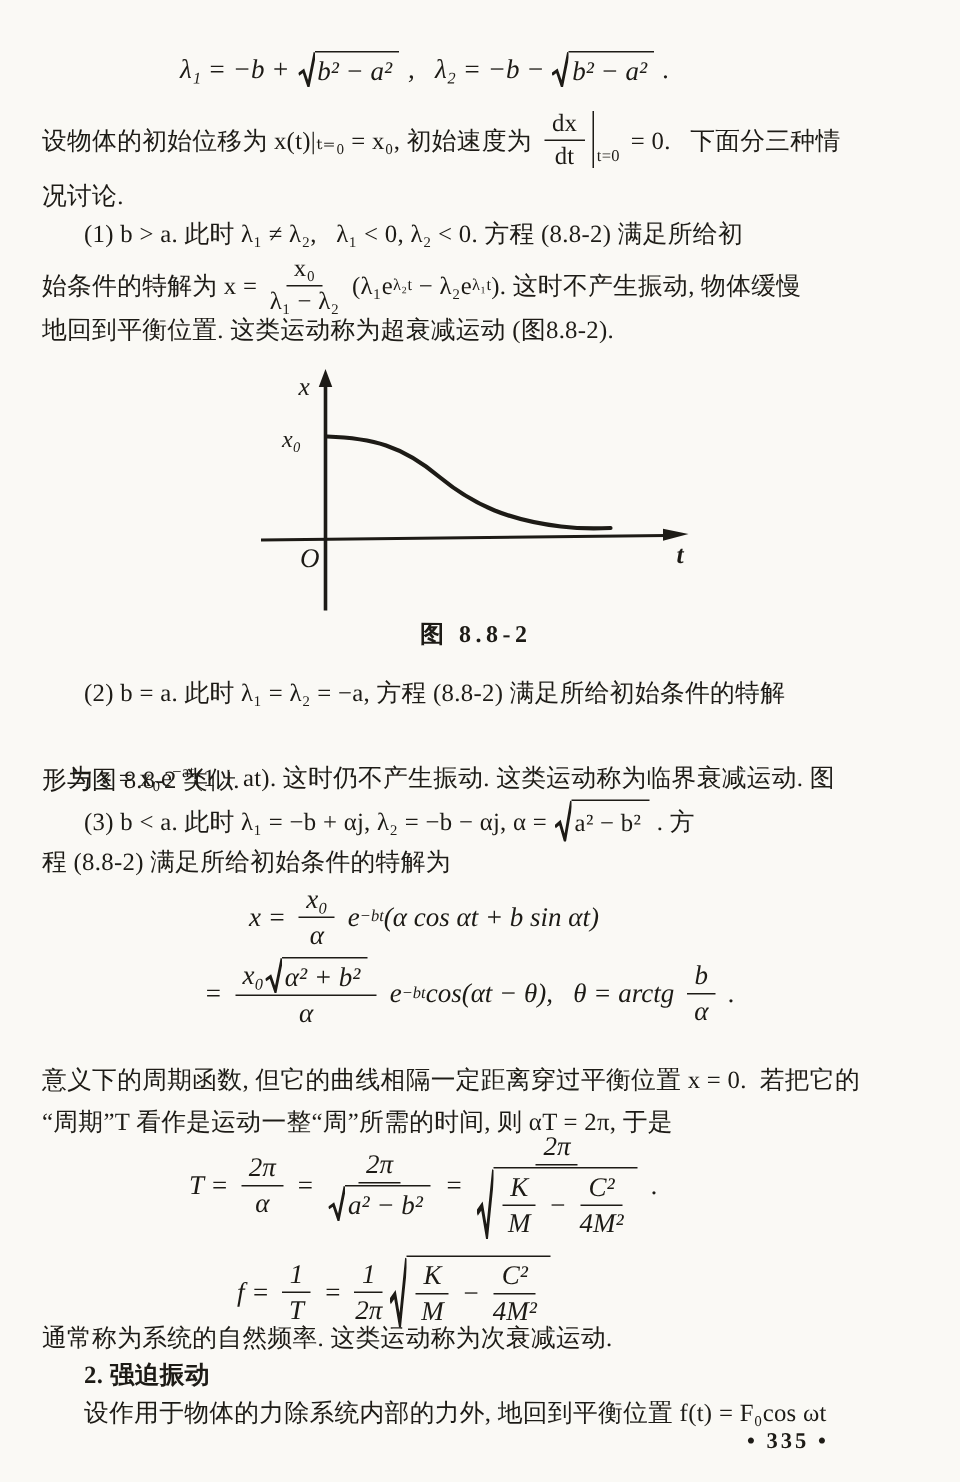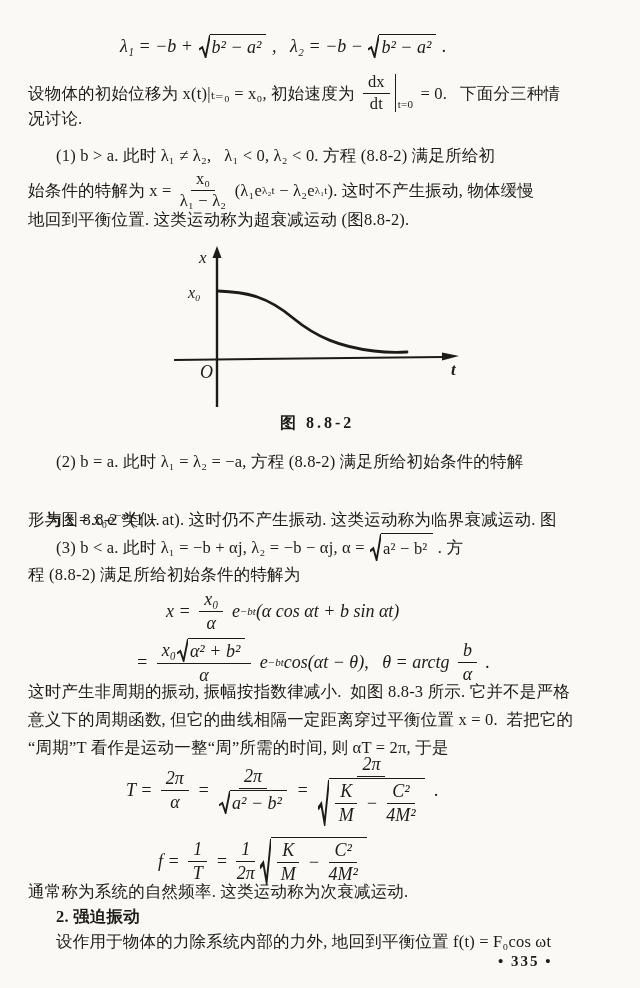--- a/index.html
+++ b/index.html
@@ -50,21 +50,21 @@
           </svg></span><span class="rad">b² − a²</span></span>
     <span> .</span>
   </div>
 
   <div class="abs mrow line" style="left:28px; top:70px; height:46px;">
     <span>设物体的初始位移为 x(t)|ₜ₌₀ = x₀, 初始速度为 </span>
     <span class="frac"><span class="num">dx</span><span class="den">dt</span></span>
     <span class="eval"><span class="eval-sub">t=0</span></span>
     <span> = 0.   下面分三种情</span>
   </div>
-  <div class="abs line" style="left:28px; top:106px;">况讨论.</div>
+  <div class="abs line" style="left:28px; top:118px;">况讨论.</div>
 
   <div class="abs line" style="left:56px; top:143px;">(1) b &gt; a. 此时 λ₁ ≠ λ₂,   λ₁ &lt; 0, λ₂ &lt; 0. 方程 (8.8-2) 满足所给初</div>
   <div class="abs mrow line" style="left:28px; top:167px; height:46px;">
     <span>始条件的特解为 x = </span>
     <span class="frac"><span class="num">x₀</span><span class="den">λ₁ − λ₂</span></span>
     <span> (λ₁e</span><sup>λ₂t</sup><span> − λ₂e</span><sup>λ₁t</sup><span>). 这时不产生振动, 物体缓慢</span>
   </div>
   <div class="abs line" style="left:28px; top:207px;">地回到平衡位置. 这类运动称为超衰减运动 (图8.8-2).</div>
 
   <svg class="abs fig-svg" style="left:146px; top:246px;" width="344" height="164" viewBox="0 0 344 164">
@@ -110,21 +110,20 @@
               </svg></span><span class="rad">α² + b²</span></span></span>
       <span class="den">α</span>
     </span>
     <span> e</span><sup>−bt</sup>
     <span>cos(αt − θ),</span>
     <span>   θ = arctg </span>
     <span class="frac"><span class="num">b</span><span class="den">α</span></span>
     <span> .</span>
   </div>
 
-  <div class="abs line" style="left:28px; top:679px;">这时产生非周期的振动, 振幅按指数律减小.  如图 8.8-3 所示. 它并不是严格</div>
   <div class="abs line" style="left:28px; top:707px;">意义下的周期函数, 但它的曲线相隔一定距离穿过平衡位置 x = 0.  若把它的</div>
   <div class="abs line" style="left:28px; top:735px;">“周期”T 看作是运动一整“周”所需的时间, 则 αT = 2π, 于是</div>
 
   <div class="abs mrow eq" style="left:126px; top:752px; height:76px;">
     <span>T = </span>
     <span class="frac"><span class="num">2π</span><span class="den">α</span></span>
     <span> = </span>
     <span class="frac">
       <span class="num">2π</span>
       <span class="den"><span class="sqrt"><span class="sqrt-tick"><svg viewBox="0 0 10 20" preserveAspectRatio="none">

